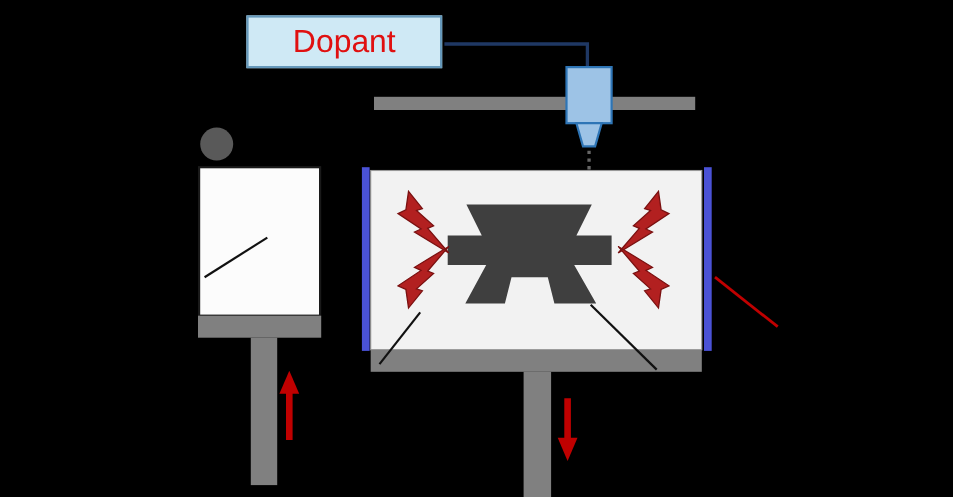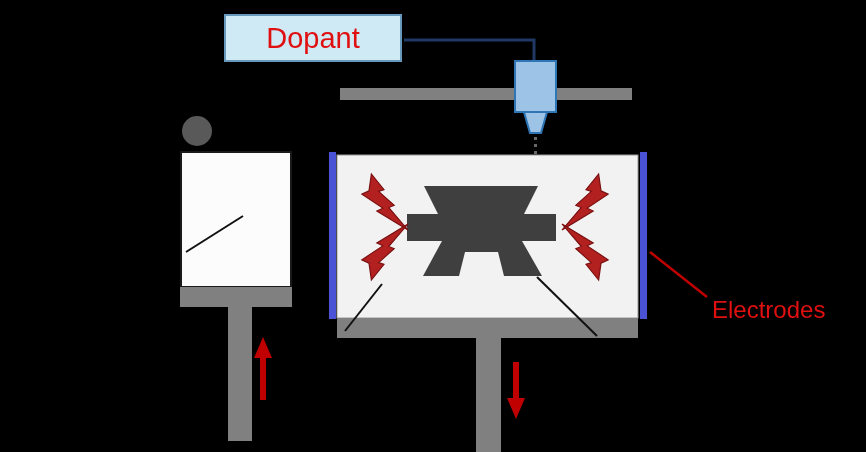--- a/index.html
+++ b/index.html
@@ -77,15 +77,14 @@
       <polygon points="507,398 525,398 516,419" fill="var(--arrow-red,#c00000)"></polygon>
     </g>
 
     <line x1="650" y1="252" x2="707" y2="297" stroke="var(--arrow-red,#c00000)" stroke-width="2.5"></line>
   </svg>
 
   <div class="dopant-box">
     <span>Dopant</span>
   </div>
 
-  <div class="electrodes-label">Electrodes</div>
 
 </div>
 
 </body></html>

